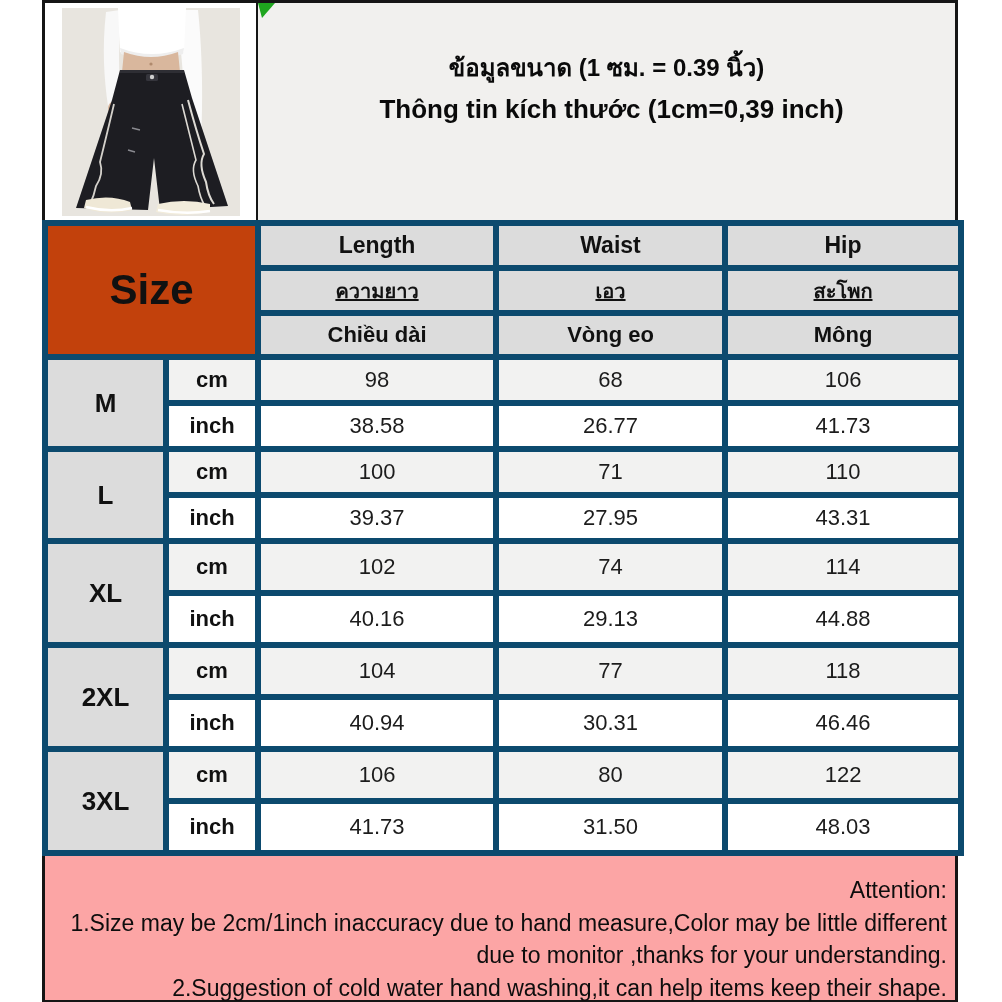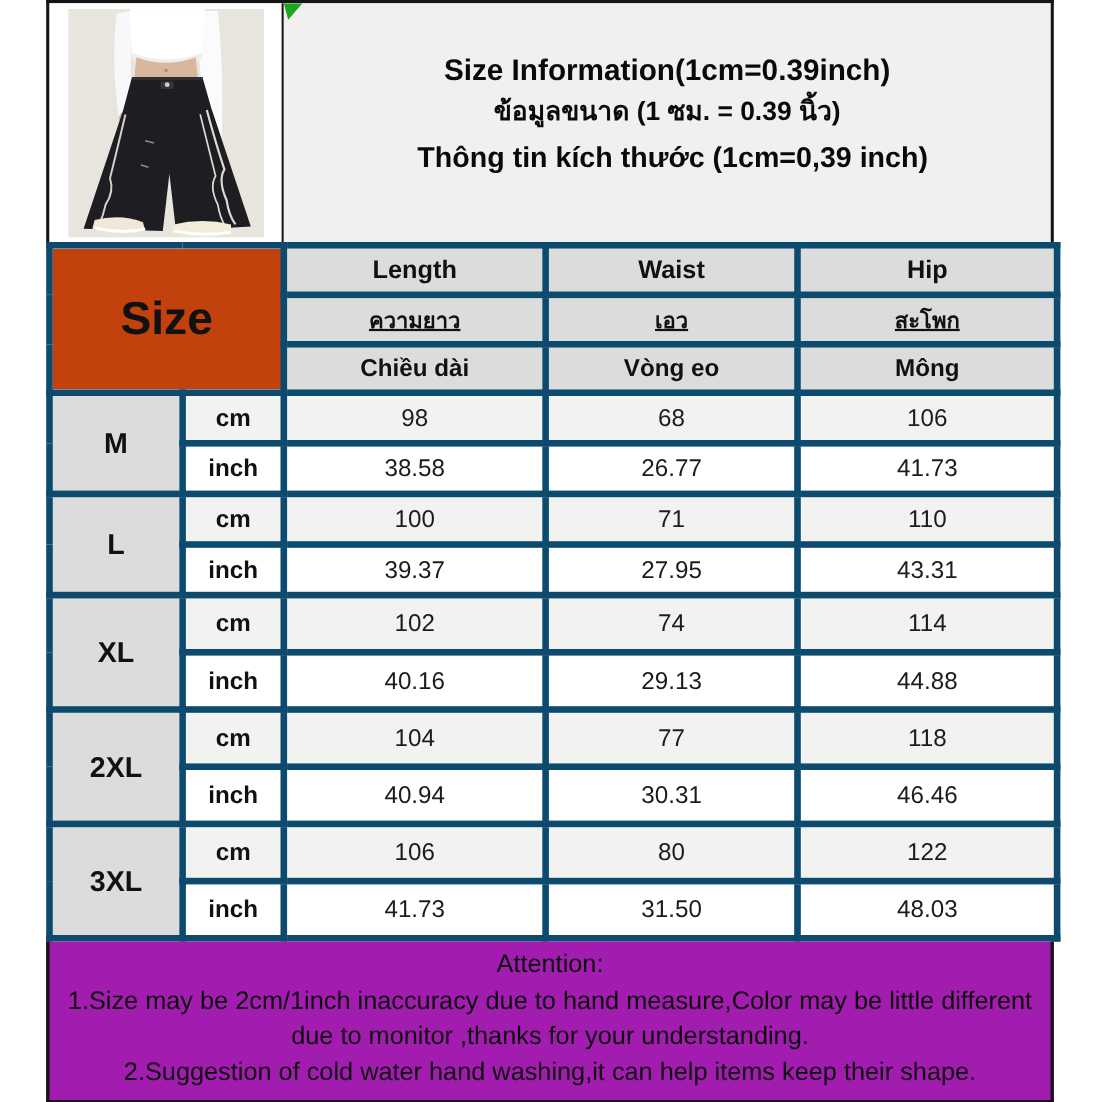--- a/index.html
+++ b/index.html
@@ -93,26 +93,26 @@
   tr.row-cm td { border-top: 3px solid #151515; }
   tr.row-cm td.unit-cell, tr.row-cm td.val { background: #f2f2f1; }
   tr.row-inch td.unit-cell, tr.row-inch td.val { background: #ffffff; }
   td.val { font-size: 22px; font-weight: 400; color: #1c1c1c; }
   
   .attention {
     width: 916px;
     height: 147px;
     border: 3px solid #151515;
     border-top: none;
-    background: #a21caf;
-    padding: 4px 8px 0 8px;
+    background: #fca5a5;
+    padding: 18px 8px 0 8px;
     font-size: 23px;
     line-height: 32.5px;
     color: #0d0d0d;
-    text-align: center;
+    text-align: right;
   }
 </style>
 </head>
 <body>
 
 <div class="page">
   <div class="sheet">
 
     <div class="top-section">
       <div class="photo-cell">
@@ -143,21 +143,20 @@
 
           <path d="M24,192 q24,-6 44,2 l2,8 q-26,6 -48,-2 Z" fill="#efe8d6"></path>
           <path d="M96,196 q26,-6 52,0 l0,8 q-28,6 -54,0 Z" fill="#f2ecdb"></path>
           <path d="M24,199 q24,6 46,1 M96,202 q27,5 52,1" stroke="#ffffff" stroke-width="2.5" fill="none"></path>
         </svg>
       </div>
       <div class="title-cell">
         <svg class="corner-flag" width="18" height="16" viewBox="0 0 18 16">
           <polygon points="0,0 17,0 4,15" fill="#1ea51e"></polygon>
         </svg>
-        <div class="title-line title-en">Size Information(1cm=0.39inch)</div>
         <div class="title-line title-th" lang="th">ข้อมูลขนาด (1 ซม. = 0.39 นิ้ว)</div>
         <div class="title-line title-vi" lang="vi">Thông tin kích thước (1cm=0,39 inch)</div>
       </div>
     </div>
 
     <table class="size-table">
       <colgroup>
         <col style="width:121px">
           <col style="width:92px">
         <col style="width:238px">

